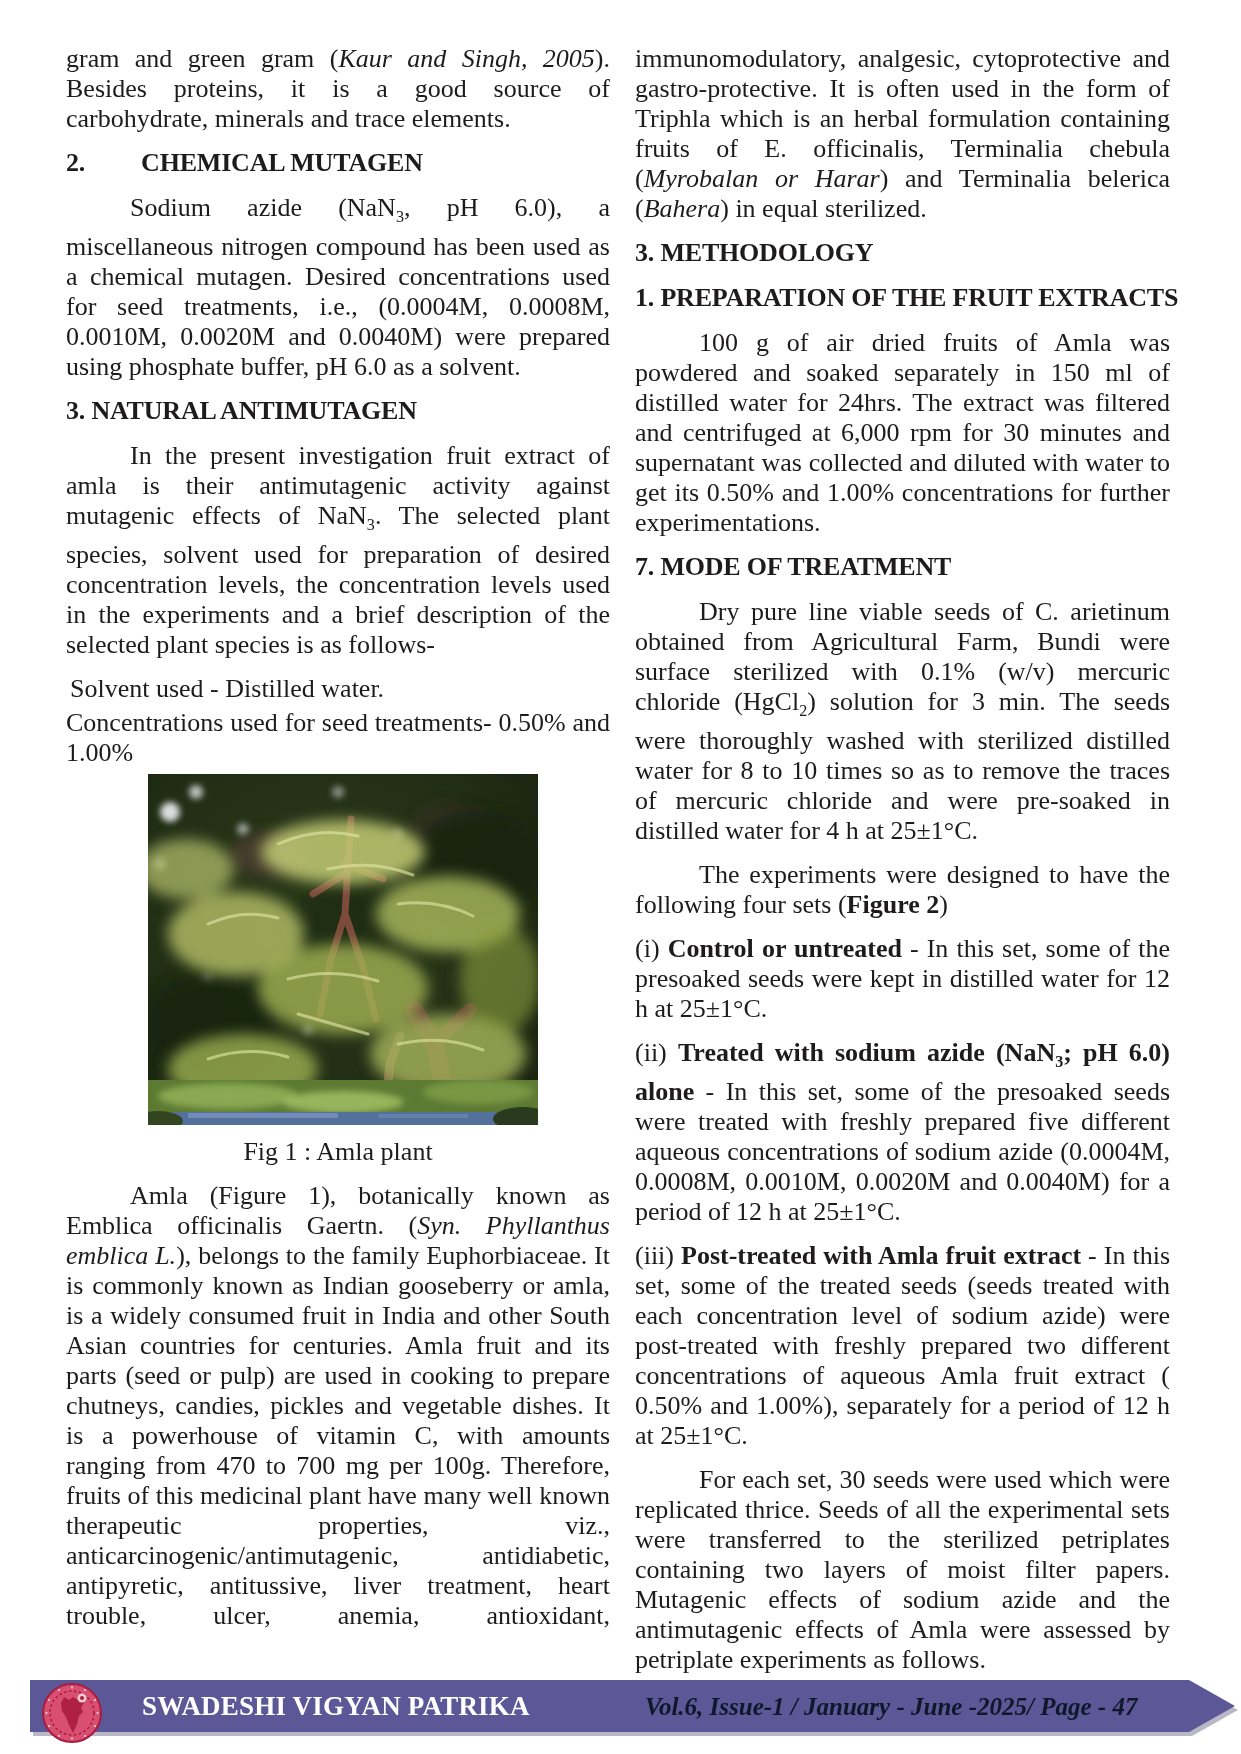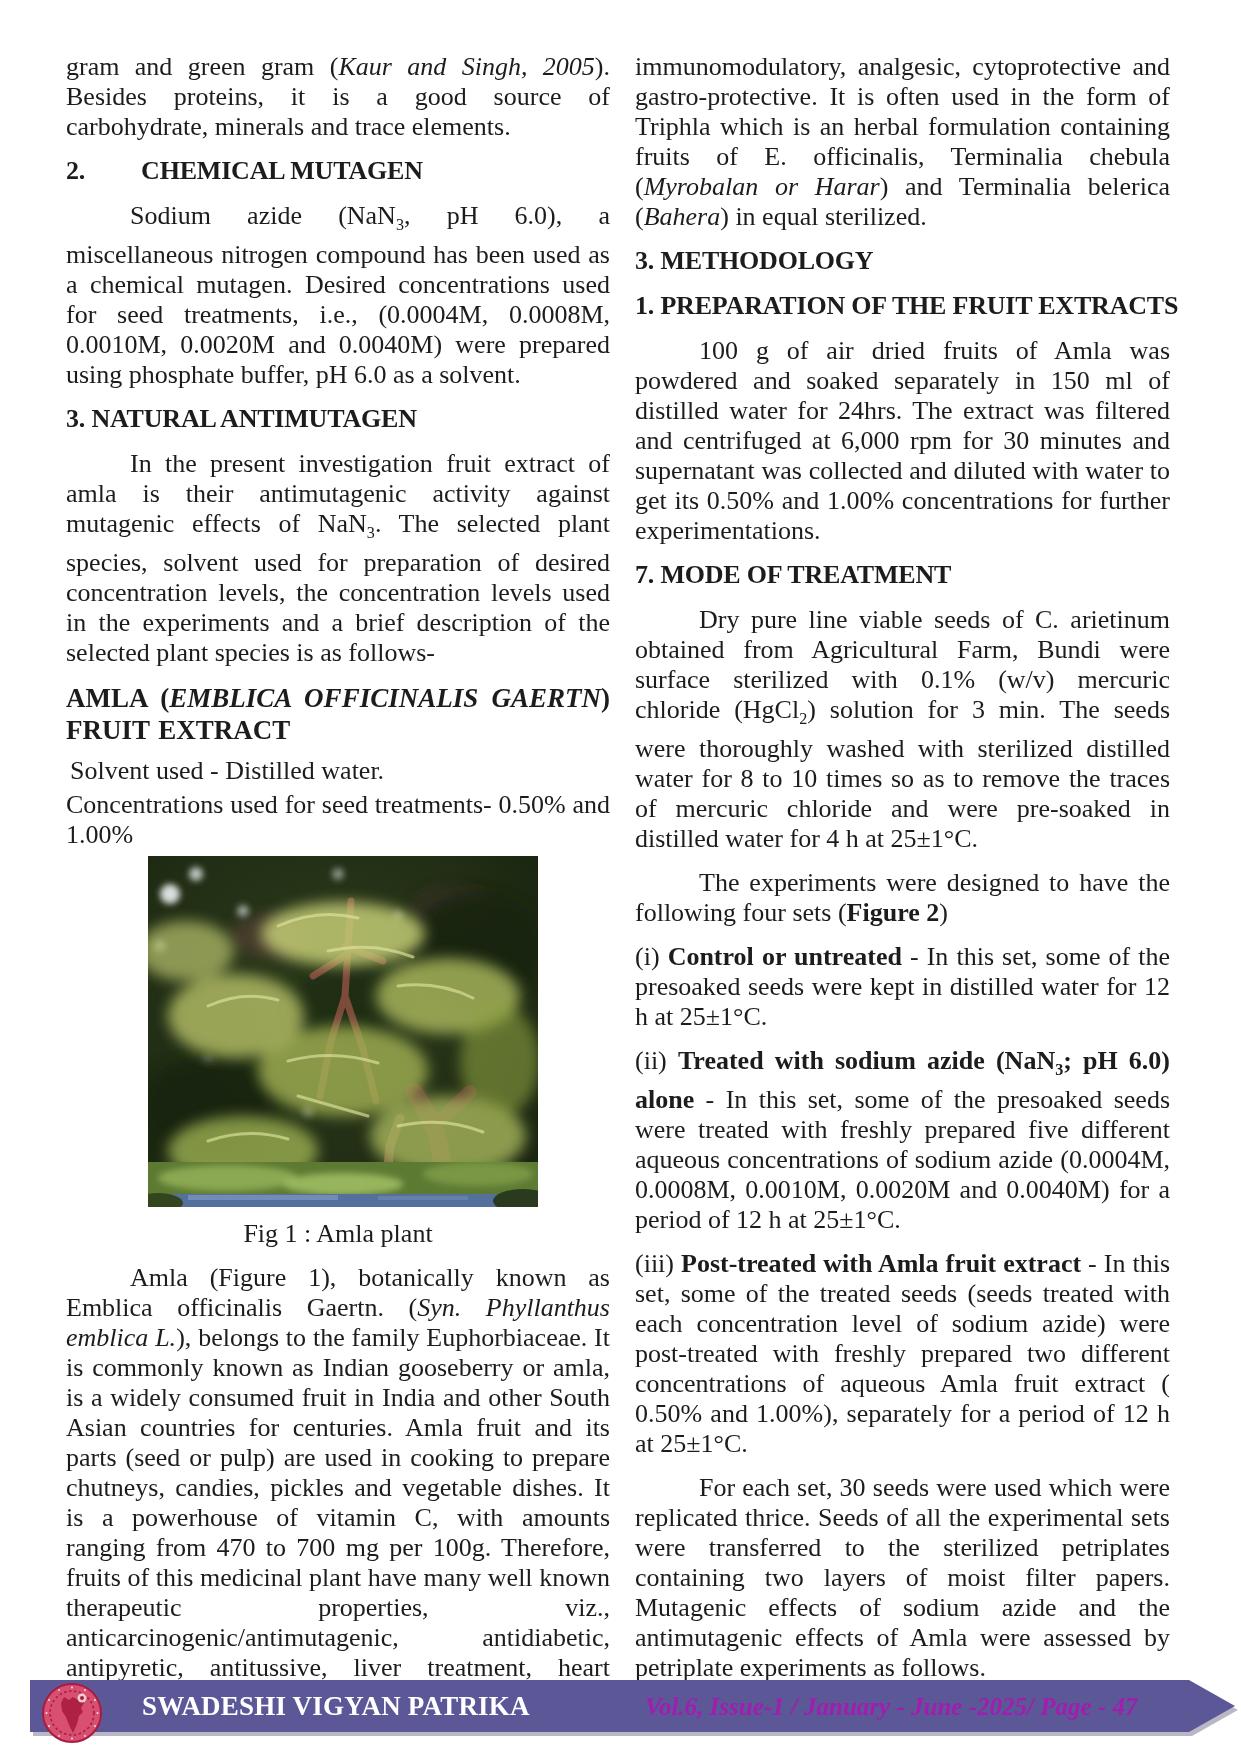--- a/index.html
+++ b/index.html
@@ -1,20 +1,20 @@
 <!DOCTYPE html>
 <html><head>
 <meta charset="utf-8">
 <style>
   html,body { margin:0; padding:0; background:#ffffff; }
   .page {
     position:relative; width:1241px; height:1754px; background:#ffffff;
     font-family:"Liberation Serif", serif; color:#1d1b1c; overflow:hidden;
   }
-  .col { position:absolute; top:52px; }
+  .col { position:absolute; top:44px; }
   .col-left  { left:66px;  width:544px; }
   .col-right { left:635px; width:535px; }
 
   .p { margin:0 0 14px; text-align:justify; font-size:26px; line-height:30px; }
   .indent { text-indent:64px; }
   .jlast { text-align-last:justify; }
   .h { margin:4px 0 15px; font-weight:bold; font-size:26px; line-height:30px; }
   .nw { white-space:nowrap; letter-spacing:-0.2px; }
   .h-wrap { text-align:justify; font-size:27px; line-height:32px; word-spacing:2px; margin:2px 0 10px; }
   .line { margin:4px; text-align:left; font-size:26px; line-height:30px; }
@@ -33,37 +33,36 @@
     position:absolute; left:30px; top:1680px; width:1205px; height:52px;
     clip-path: polygon(0 0, calc(100% - 46px) 0, 100% 50%, calc(100% - 46px) 100%, 0 100%);
   }
   .footer-shadow { background:#b9b7c6; transform:translate(3px,4px); }
   .footer-bar { background:#5c5897; }
   .journal-title {
     position:absolute; left:118px; top:1689px; color:#ffffff; font-weight:bold;
     font-size:27px; letter-spacing:0.2px; line-height:34px; white-space:nowrap;margin-left:24px;
   }
   .issue-info {
-    position:absolute; left:645px; top:1690px; color:#a21caf; font-weight:bold; font-style:italic;
+    position:absolute; left:645px; top:1690px; color:#0f172a; font-weight:bold; font-style:italic;
     font-size:25px; line-height:33px; white-space:nowrap;
   }
   .logo { position:absolute; left:42px; top:1683px; width:60px; height:60px; }
 </style>
 </head>
 <body>
 
 <div class="page">
 
   <div class="col col-left">
     <p class="p"><span>gram and green gram (</span><span class="r-i">Kaur and Singh, 2005</span><span>). Besides proteins, it is a good source of carbohydrate, minerals and trace elements.</span></p>
     <h2 class="h nw"><span>2.</span><span class="r-gap">CHEMICAL MUTAGEN</span></h2>
     <p class="p indent"><span>Sodium azide (NaN</span><span class="r-sub">3</span><span>, pH 6.0), a miscellaneous nitrogen compound has been used as a chemical mutagen. Desired concentrations used for seed treatments, i.e., (0.0004M, 0.0008M, 0.0010M, 0.0020M and 0.0040M) were prepared using phosphate buffer, pH 6.0 as a solvent.</span></p>
     <h2 class="h nw"><span>3. NATURAL ANTIMUTAGEN</span></h2>
     <p class="p indent"><span>In the present investigation fruit extract of amla is their antimutagenic activity against mutagenic effects of NaN</span><span class="r-sub">3</span><span>. The selected plant species, solvent used for preparation of desired concentration levels, the concentration levels used in the experiments and a brief description of the selected plant species is as follows-</span></p>
-    <h2 class="h h-wrap"><span>AMLA (</span><span class="r-i">EMBLICA OFFICINALIS GAERTN</span><span>) FRUIT EXTRACT</span></h2>
     <p class="line"><span>Solvent used - Distilled water.</span></p>
     <p class="p" style="margin-bottom:0;"><span>Concentrations used for seed treatments- 0.50% and 1.00%</span></p>
 
     <figure>
       <svg class="photo-frame" viewBox="0 0 390 351" role="img">
         <defs>
           <filter id="soft" x="-40%" y="-40%" width="180%" height="180%">
               <feGaussianBlur stdDeviation="7"></feGaussianBlur>
             </filter>
           <filter id="soft2" x="-40%" y="-40%" width="180%" height="180%">

